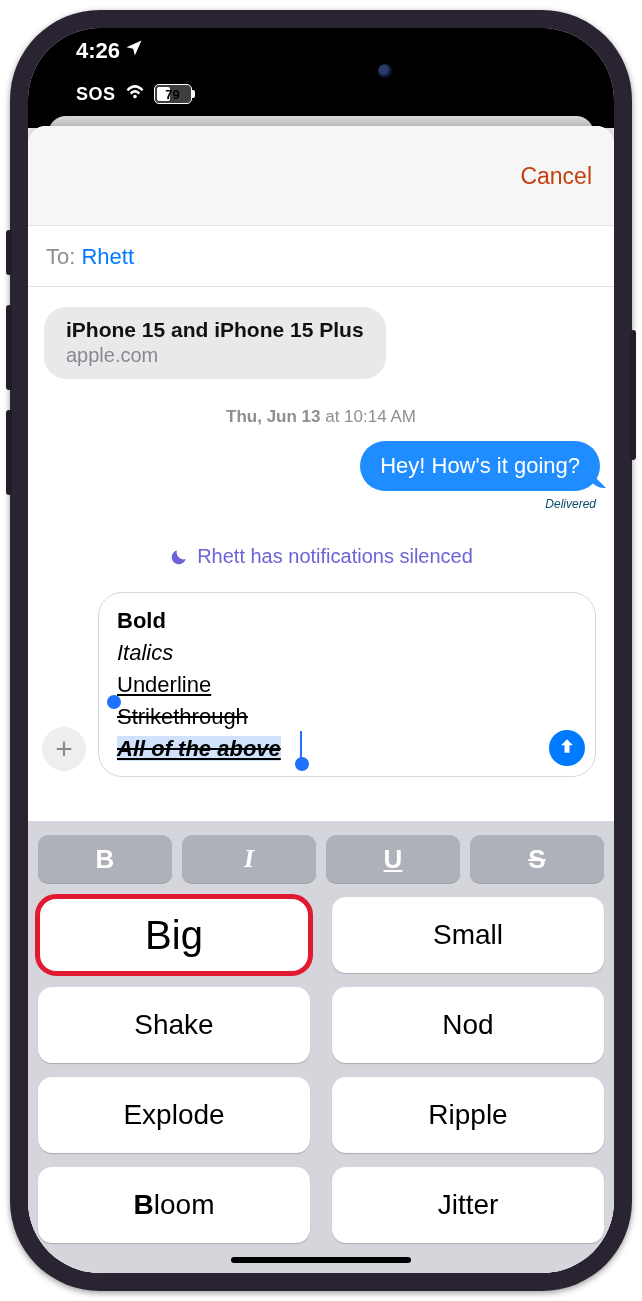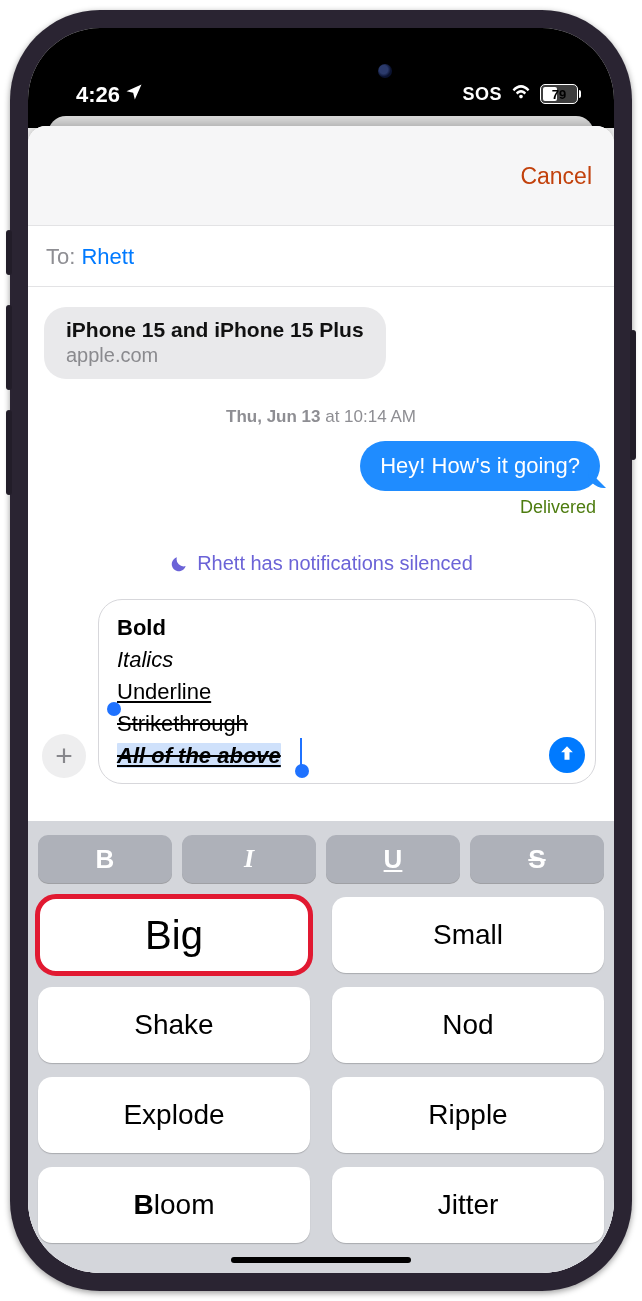--- a/index.html
+++ b/index.html
@@ -60,25 +60,26 @@
     border-radius: 50%;
     background: radial-gradient(circle at 40% 40%, #2b3a6b 0 35%, #0a1230 60%);
   }
 
   
   .statusbar {
     height: 80px;
     background: #000;
     color: #fff;
     display: flex;
-    align-items: flex-end;
+    align-items: flex-start;
     justify-content: space-between;
     padding: 10px 36px 0 48px;
     font-weight: 600;
     font-size: 22px;
+    flex-direction: column;
   }
   .sb-left { display: flex; align-items: center; gap: 4px; }
   .sb-right { display: flex; align-items: center; gap: 8px; }
   .sos { font-size: 18px; font-weight: 700; letter-spacing: 0.5px;}
   .wifi svg { width: 22px; height: 22px; fill: #fff; }
   .battery {
     display: flex; align-items: center;
     width: 38px; height: 20px;
     border: 1.5px solid #fff;
     border-radius: 5px;
@@ -197,23 +198,24 @@
     content:"";
     position:absolute;
     right:-6px; bottom:3px;
     width:18px; height:18px;
     background:#1f8cff;
     border-bottom-left-radius:16px;
     clip-path: polygon(0 0, 100% 100%, 0 100%);
   }
   .delivered {
     text-align: right;
-    color: #4d7c0f;
-    font-size: 18px;
+    color: #0c4a6e;
+    font-size: 12px;
     margin: 6px 8px 0 0;
+    font-style: italic;
   }
   .silenced {
     display:flex;align-items:center;justify-content:center;
     gap:8px;
     color:#6b63d7;
     font-size:20px;
     margin: 34px 0 20px 0;
   }
   .moon {
     width:20px;height:20px;

